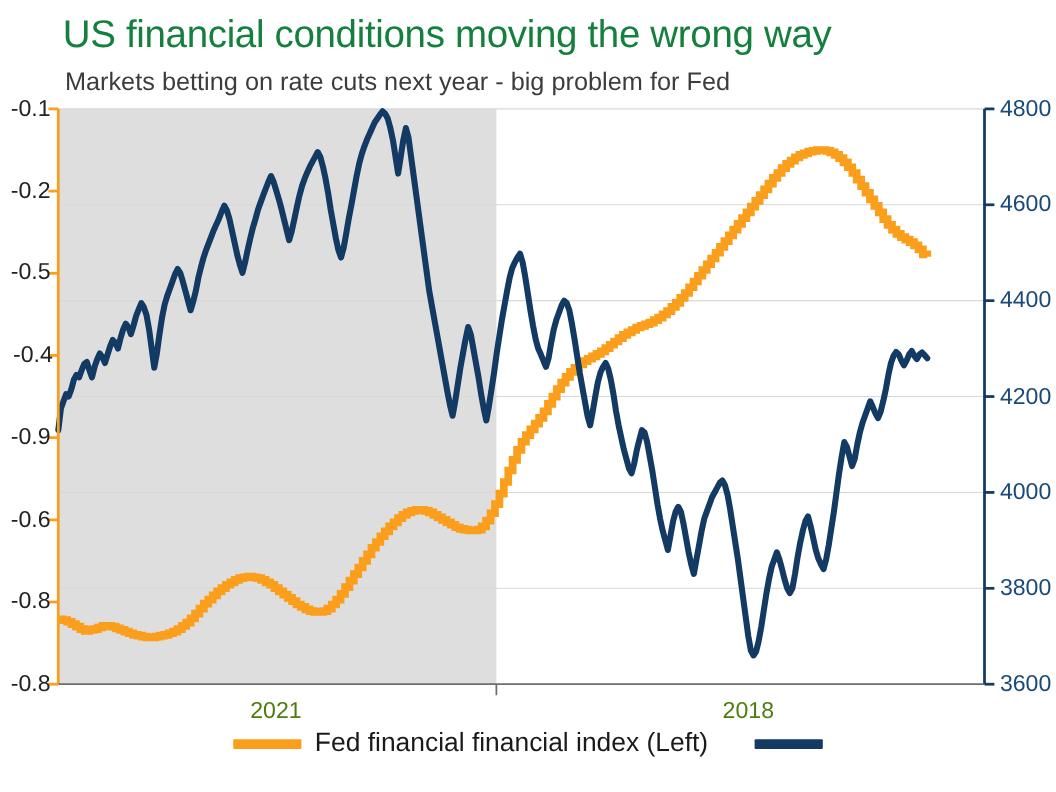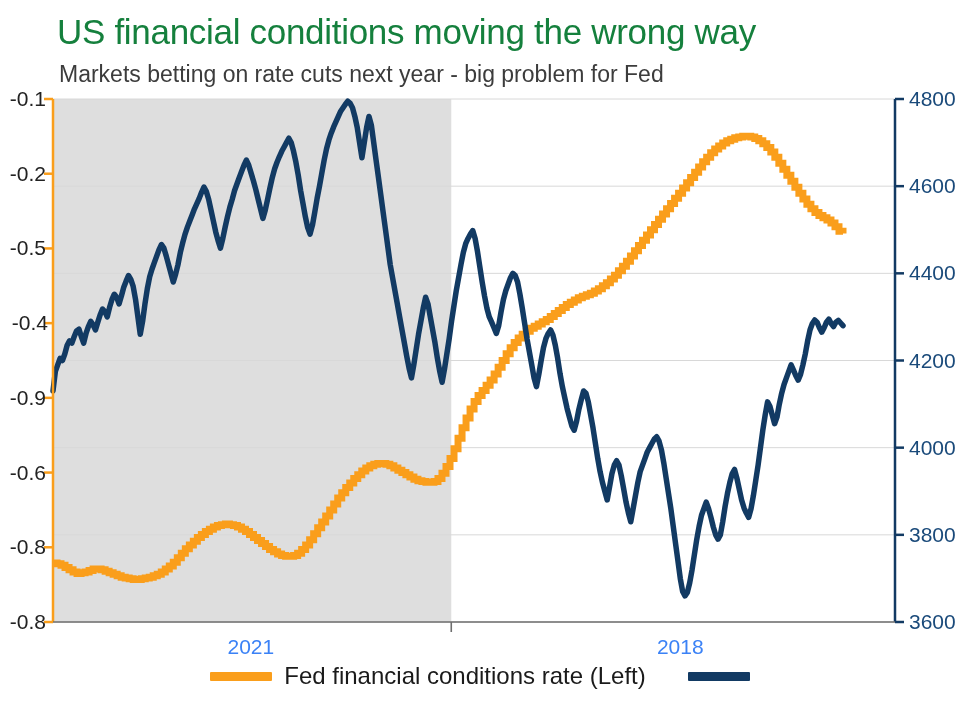--- a/index.html
+++ b/index.html
@@ -27,21 +27,21 @@
   .ylabel-left{
     position:absolute;text-align:right;width:46px;
     font-size:21px;color:#222222;line-height:21px;
   }
   .ylabel-right{
     position:absolute;text-align:left;width:70px;
     font-size:21px;color:#1a4a7a;line-height:21px;
   }
   .xlabel{
     position:absolute;text-align:center;width:120px;
-    font-size:21px;color:#3b82f6;line-height:21px;
+    font-size:21px;color:#4d7c0f;line-height:21px;
   }
 
   .legend{
     position:absolute;left:0;top:656px;width:960px;height:40px;
     display:flex;align-items:center;justify-content:center;gap:42px;
   }
   .legend-item{display:flex;align-items:center;gap:12px;}
   .legend-swatch{display:block;width:62px;height:9px;border-radius:1px;}
   .legend-label{font-size:24px;color:#1a1a1a;white-space:nowrap;line-height:26px;}
 
@@ -107,21 +107,21 @@
         <div class="ylabel-right" style="left: 909px; top: 523.833px;">3800</div>
         <div class="ylabel-right" style="left: 909px; top: 611px;">3600</div>
         <div class="xlabel" style="left: 190.87px; top: 636px;">2021</div>
         <div class="xlabel" style="left: 620.29px; top: 636px;">2018</div>
       </div>
   </div>
 
   <div class="legend">
     <div class="legend-item">
       <span class="legend-swatch" style="background:#FA9E1B"></span>
-      <span class="legend-label">Fed financial conditions rate (Left)</span>
+      <span class="legend-label">Fed financial financial index (Left)</span>
     </div>
     <div class="legend-item">
       <span class="legend-swatch" style="background:#123A63"></span>
     </div>
   </div>
 
 
 </div>
 
 </body></html>

